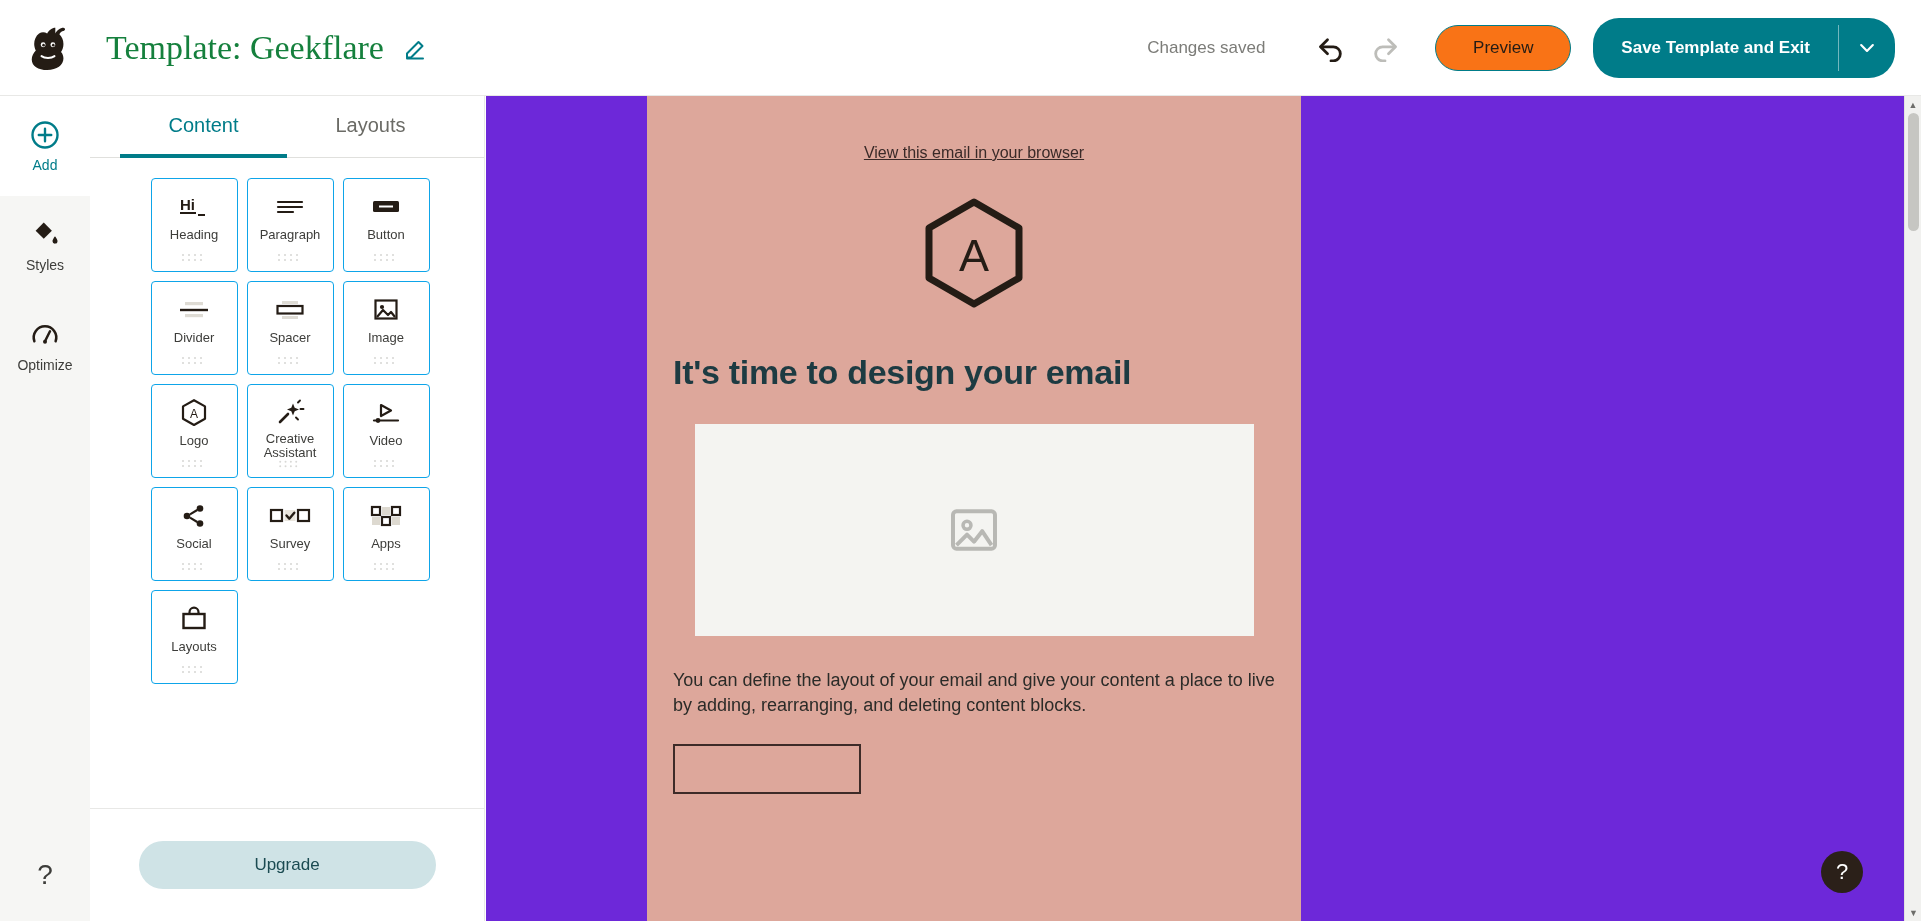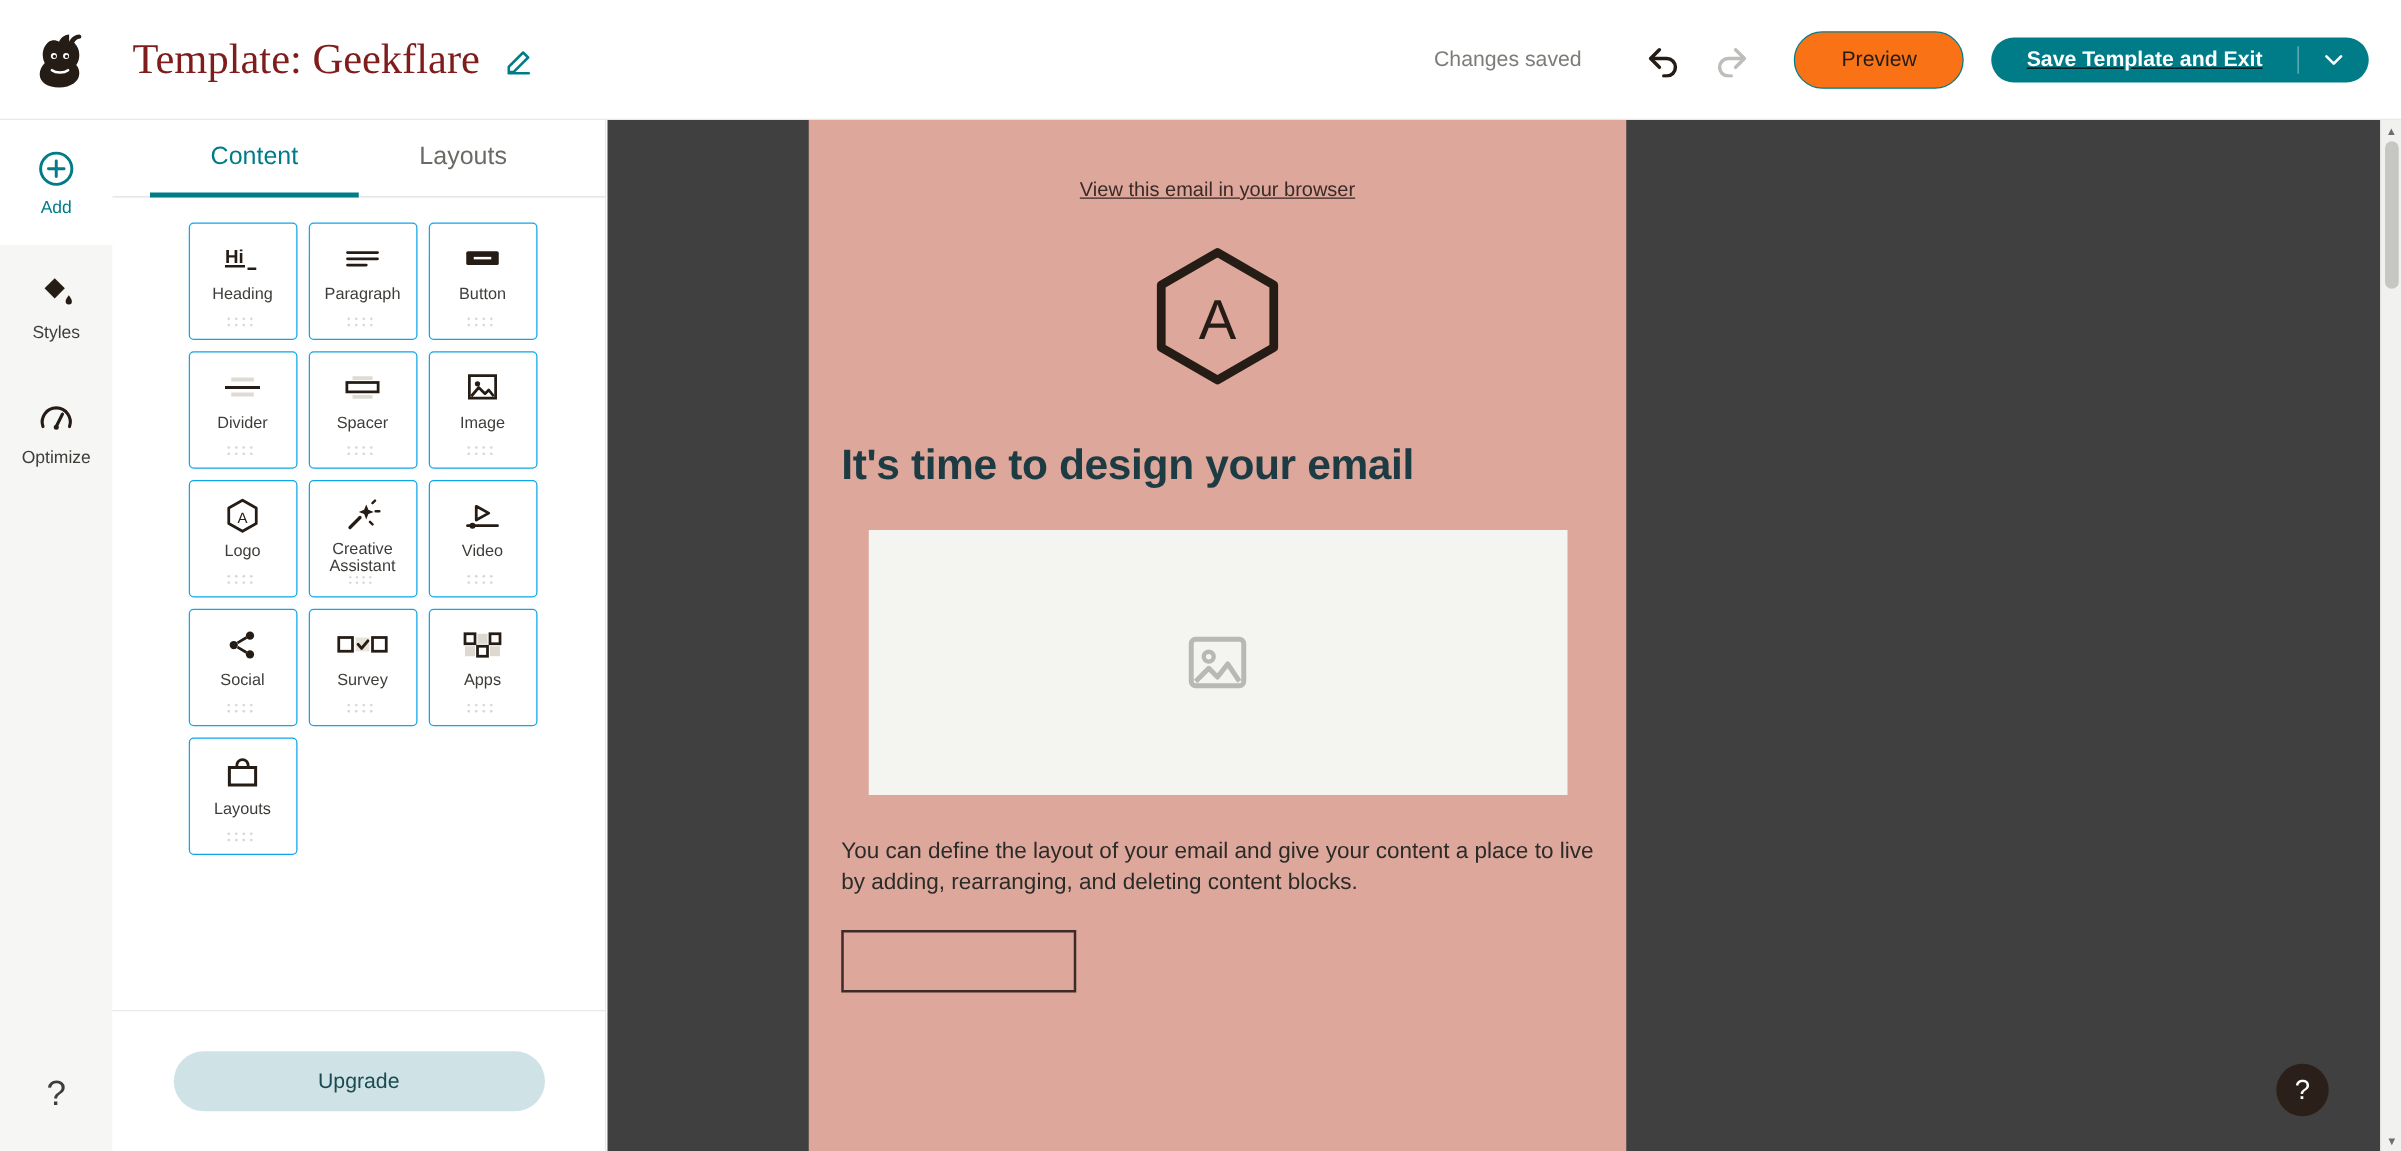--- a/index.html
+++ b/index.html
@@ -15,21 +15,21 @@
     position:absolute; top:0; left:0;
     width:1921px; height:96px;
     background:#ffffff;
     border-bottom:1px solid #e8e8e6;
     display:flex; align-items:center;
   }
   .mc-logo { margin-left:22px; width:52px; height:52px; flex:none; }
   .tpl-title {
     margin-left:32px;
     font-family:"Liberation Serif", serif;
-    font-size:34px; color:#7f1d1d; white-space:nowrap;
+    font-size:34px; color:#15803d; white-space:nowrap;
   }
   .edit-pencil { margin-left:20px; width:24px; height:24px; cursor:pointer; }
 
   .topbar-right {
     margin-left:auto; display:flex; align-items:center;
     margin-right:26px; gap:0;
   }
   .changes-saved {
     font-size:17px; color:#7c7c78; margin-right:46px; white-space:nowrap;
   }
@@ -41,22 +41,22 @@
   .icon-btn.redo { margin-right:30px; }
 
   .btn-preview {
     height:46px; min-width:136px; padding:0 26px;
     border:1px solid #007c89; border-radius:23px;
     background:#f97316; color:#241c15; font-size:17px;
     display:flex; align-items:center; justify-content:center;
     cursor:pointer; margin-right:22px;
   }
   .save-group {
-    display:flex; align-items:stretch; height:36px;
-    background:#007c89; border-radius:26px; overflow:hidden; cursor:pointer;text-decoration:underline;
+    display:flex; align-items:stretch; height:60px;
+    background:#007c89; border-radius:26px; overflow:hidden; cursor:pointer;
   }
   .save-main {
     display:flex; align-items:center; padding:0 28px;
     color:#fff; font-size:17px; font-weight:bold; white-space:nowrap;
   }
   .save-divider { width:1px; background:rgba(255,255,255,.45); margin:7px 0; }
   .save-caret {
     display:flex; align-items:center; justify-content:center;
     width:56px; color:#fff;
   }
@@ -136,21 +136,21 @@
   .btn-upgrade {
     width:297px; height:48px;
     background:#cfe3e6; border:none; border-radius:24px;
     color:#1b4b52; font-size:17px; cursor:pointer;
   }
 
   
   .canvas {
     position:absolute; top:96px; left:486px;
     width:1425px; height:825px;
-    background:#404040;
+    background:#6d28d9;
     overflow:hidden;
   }
   .email-body {
     position:absolute; top:0; left:161px;
     width:654px; height:825px;
     background:#dda79b;
   }
   .preheader {
     text-align:center; padding-top:48px;
     font-size:16px; color:#3a2a28;

